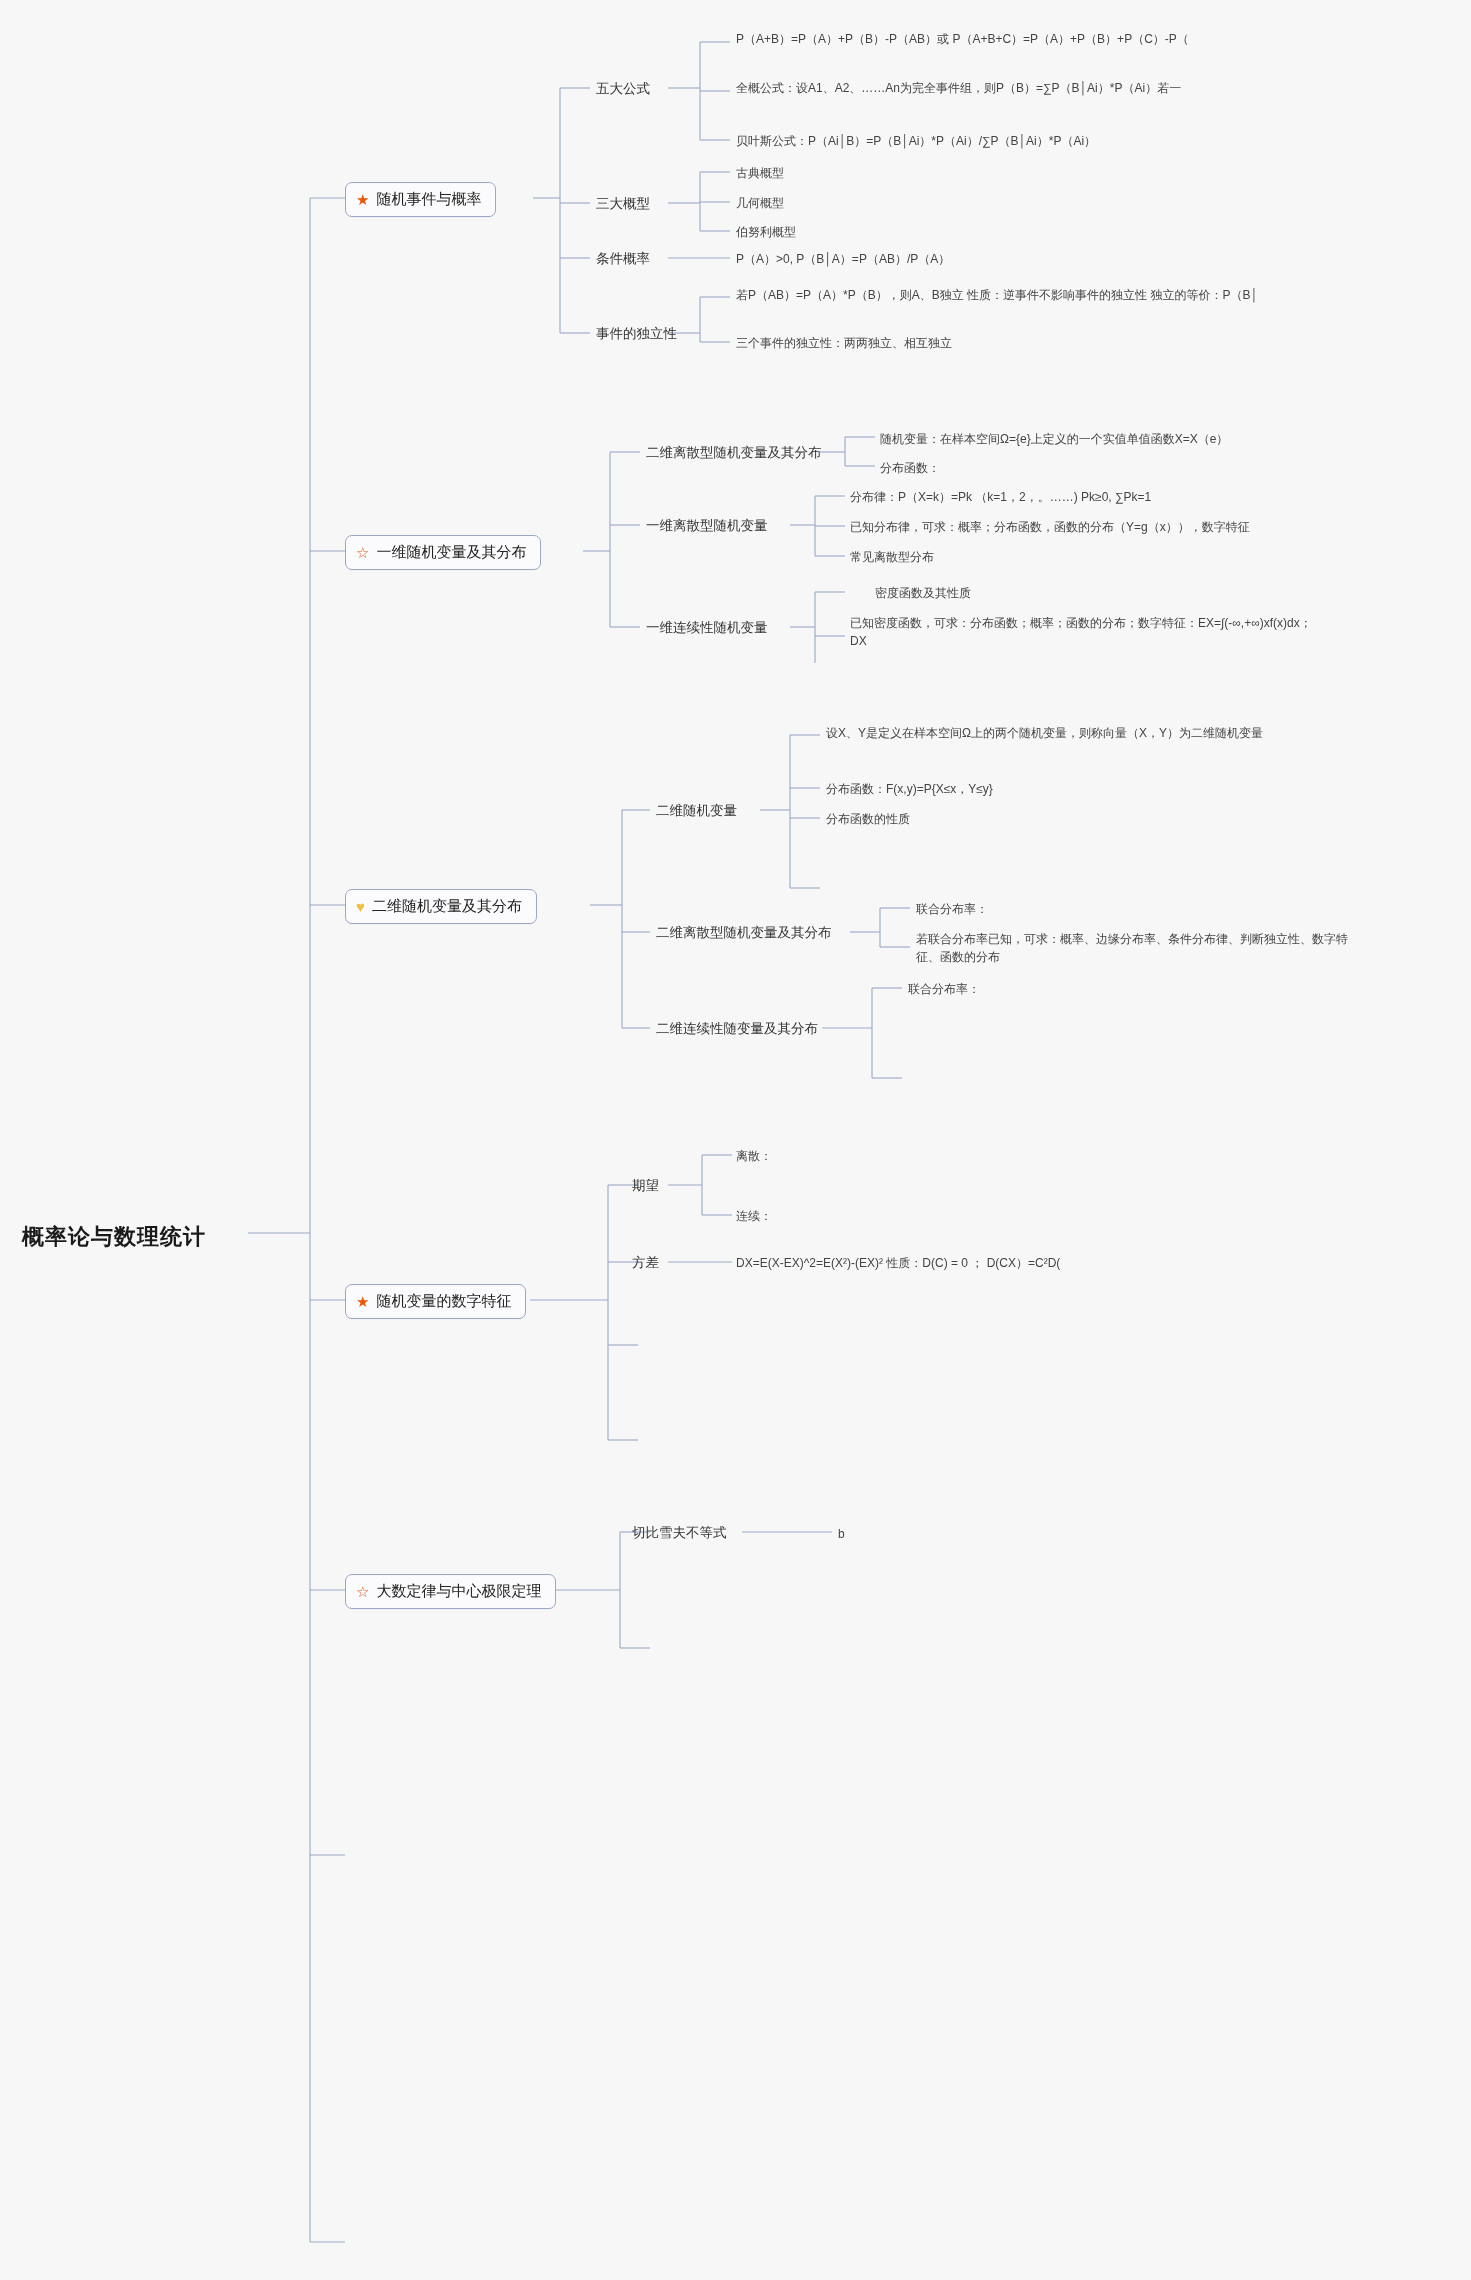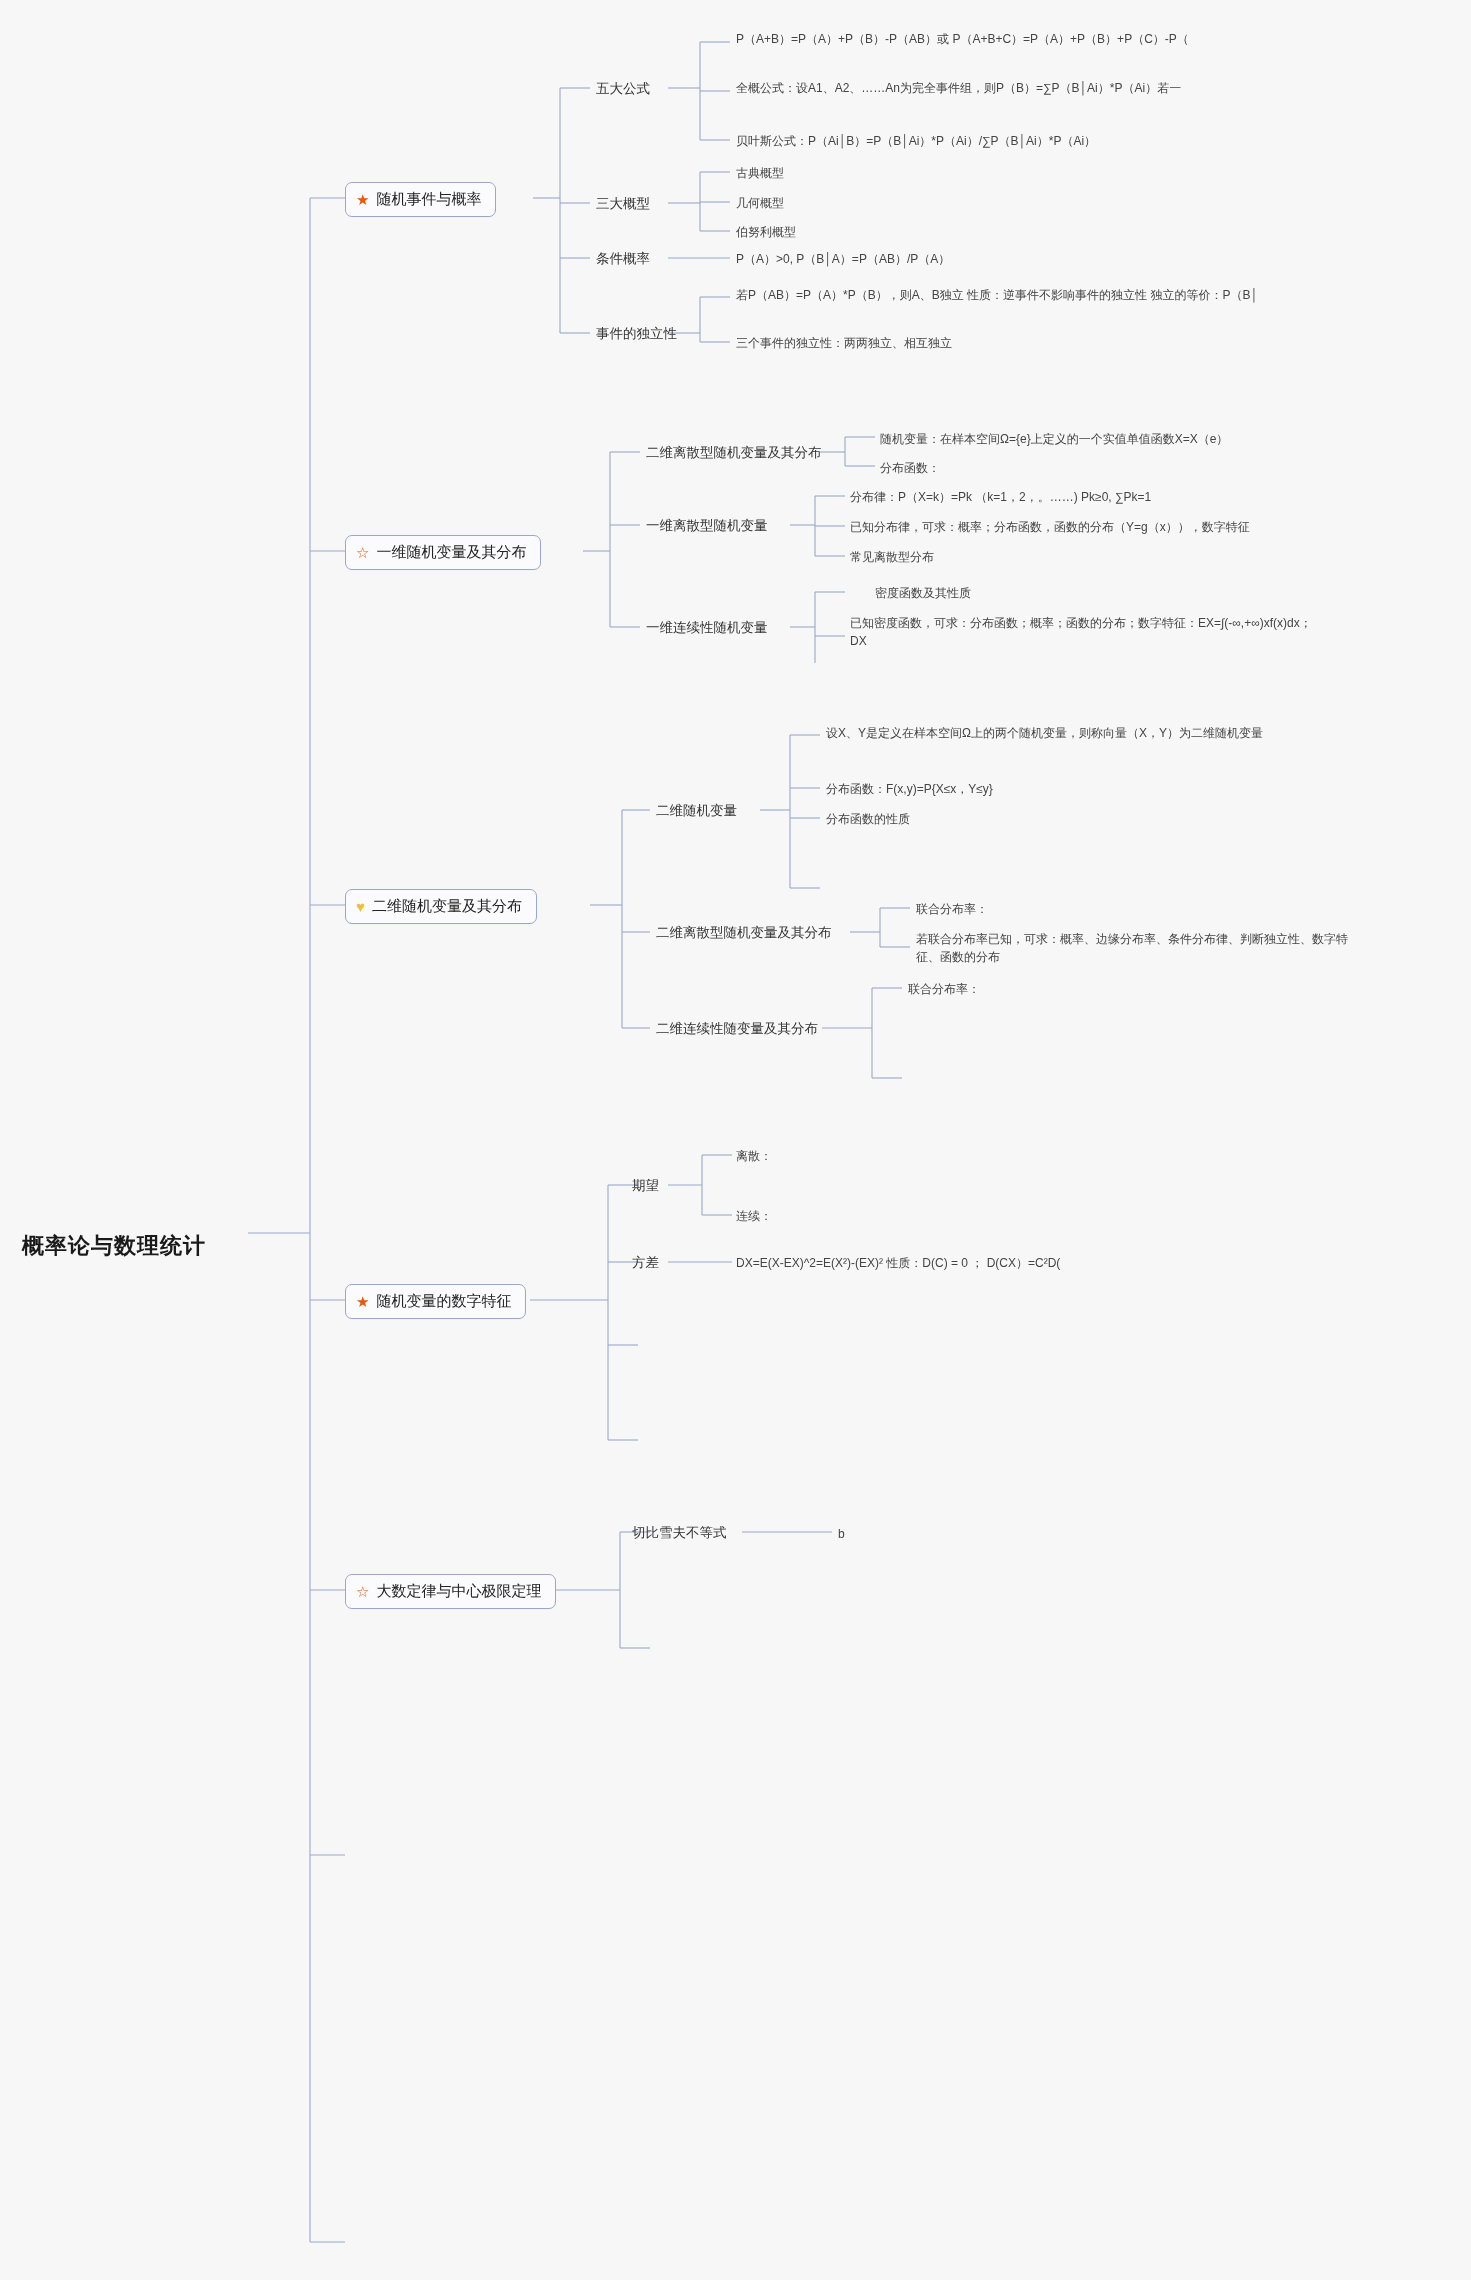--- a/index.html
+++ b/index.html
@@ -11,21 +11,21 @@
     position:relative;
     overflow:hidden;
   }
   #canvas{position:absolute;left:0;top:0;width:1471px;height:2280px;}
   svg.links{position:absolute;left:0;top:0;width:1471px;height:2280px;pointer-events:none;}
   .node{position:absolute;white-space:nowrap;}
 
   
   .root{
     font-size:22px;font-weight:bold;color:#1a1a1a;
-    left:22px;top:1222px;letter-spacing:1px;margin-top:9px;
+    left:22px;top:1222px;letter-spacing:1px;
   }
 
   
   .l1{
     border:1px solid #9aa8c7;
     border-radius:7px;
     background:#fbfbfd;
     padding:7px 14px 7px 10px;
     font-size:15px;
     color:#222;

